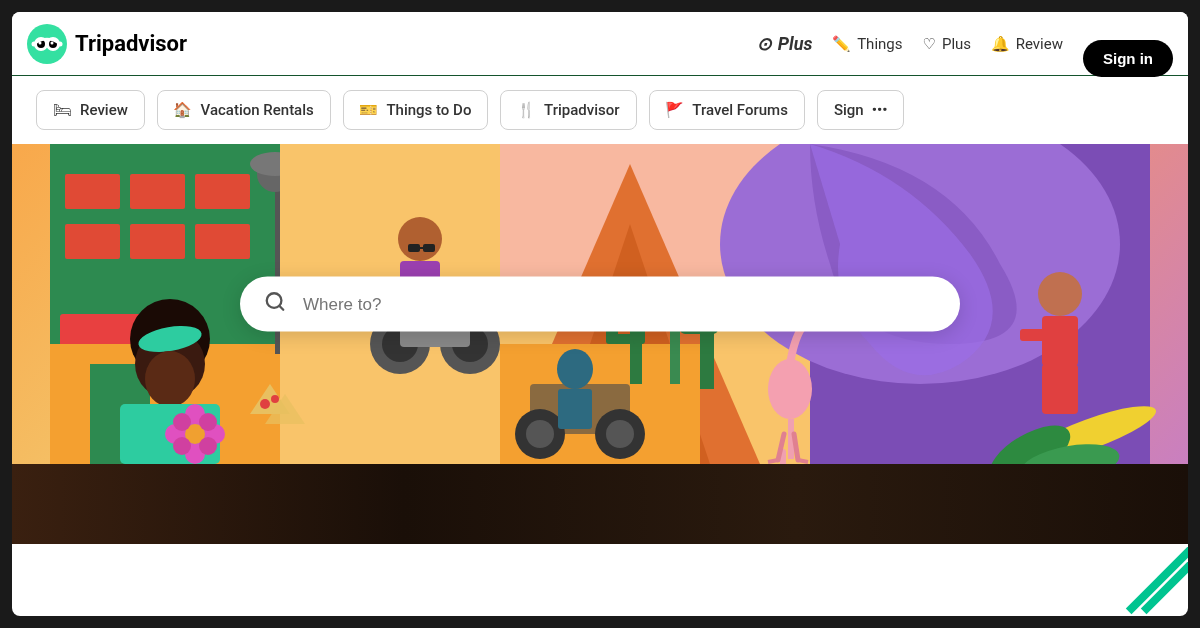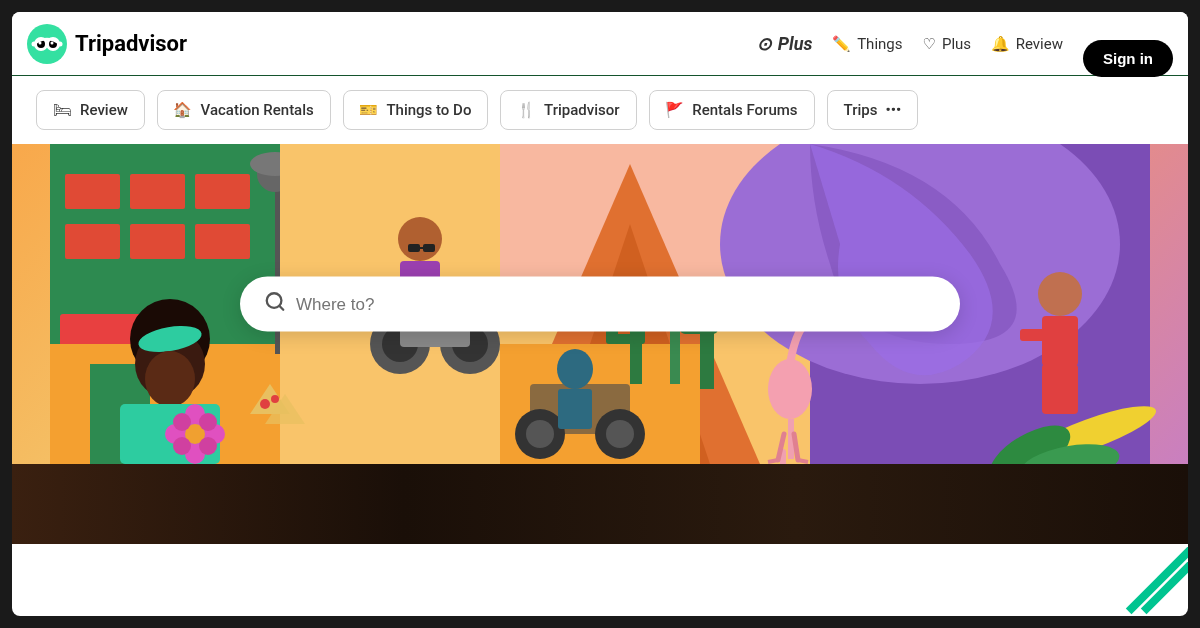--- a/index.html
+++ b/index.html
@@ -108,21 +108,21 @@
       transform: translate(-50%, -50%);
       width: 720px;
       z-index: 10;
     }
     .search-bar {
       display: flex;
       align-items: center;
       background: #fff;
       border-radius: 40px;
       padding: 14px 24px;
-      gap: 10px;
+      gap: 17px;
       box-shadow: 0 4px 20px rgba(0,0,0,0.15);
     }
     .search-icon-wrap {
       color: #666;
       font-size: 20px;
     }
     .search-input {
       border: none;
       outline: none;
       font-size: 17px;
@@ -197,24 +197,24 @@
     <div class="nav-tab">
       <span>🎫</span>
       <span>Things to Do</span>
     </div>
     <div class="nav-tab">
       <span>🍴</span>
       <span>Tripadvisor</span>
     </div>
     <div class="nav-tab">
       <span>🚩</span>
-      <span>Rentals Forums</span>
-    </div>
-    <div class="nav-tab">
-      <span>Trips</span>
+      <span>Travel Forums</span>
+    </div>
+    <div class="nav-tab">
+      <span>Sign</span>
       <span>•••</span>
     </div>
   </nav>
 
   <div class="hero">
 
     <svg width="100%" height="100%" viewBox="0 0 1100 320" style="position:absolute;top:0;left:0;" xmlns="http://www.w3.org/2000/svg">
 
       <rect width="1100" height="320" fill="#f9c46a"></rect>
 

